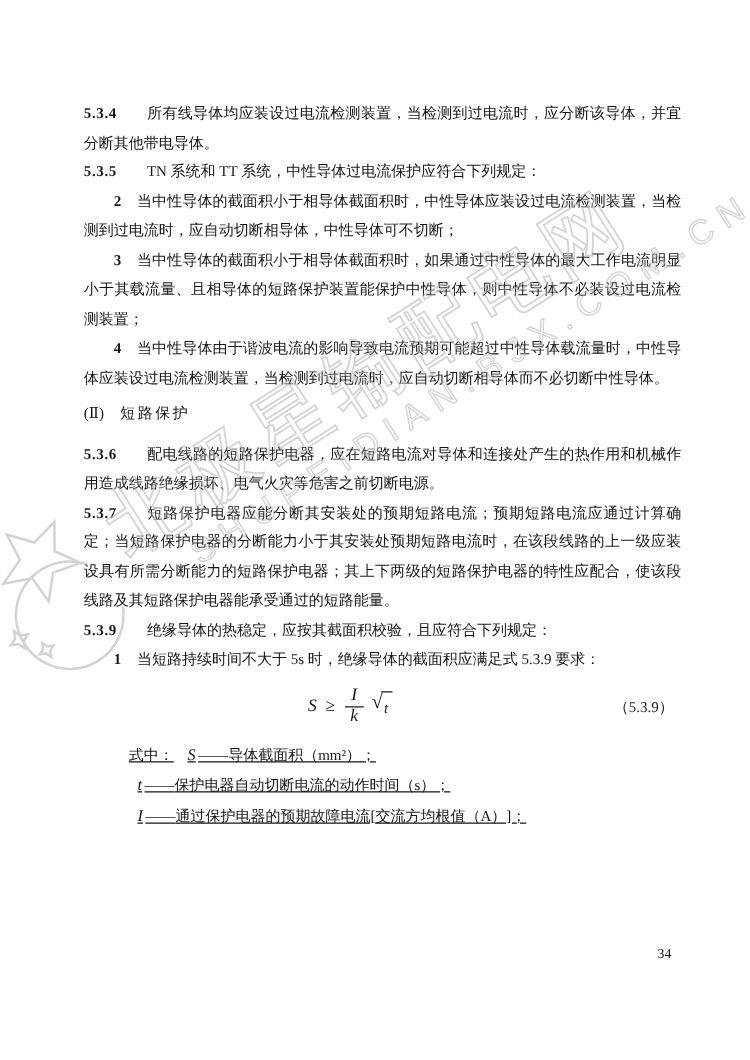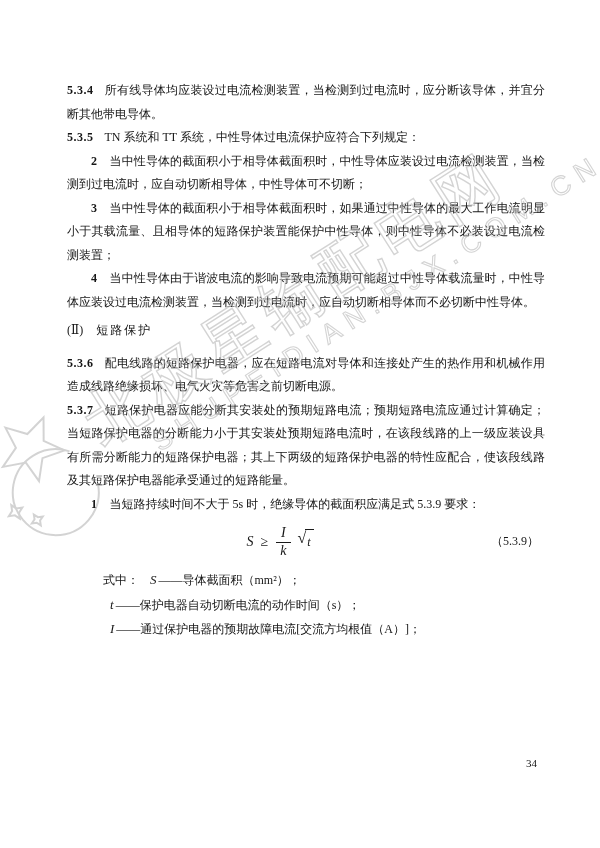--- a/index.html
+++ b/index.html
@@ -11,42 +11,42 @@
   }
   
   .content{
     position:absolute;left:67px;top:0;width:478px;padding-top:79px;
     font-size:12px;line-height:23.5px;
     text-align:justify;
     z-index:1;
   }
   .para{margin:0;}
   .para .num{font-weight:700;letter-spacing:.5px;}
-  .para.section .num{margin-right:11px;}
+  .para.section .num{margin-right:24px;}
   .para.item{text-indent:24px;}
   .para.item .num{margin-right:12px;}
   .heading{text-align:left;margin:5px 0 9px;text-indent:0;}
   .heading .htitle{margin-left:13px;letter-spacing:2px;}
   
   .formula-row{position:relative;height:52px;display:flex;align-items:center;justify-content:center;}
   .formula{
     display:inline-flex;align-items:center;gap:6px;
     font-size:14px;transform:translateX(-26px);
   }
   .var{font-style:italic;font-family:"Liberation Serif","DejaVu Serif",serif;}
   .rel{font-style:normal;padding:0 1px;}
   .frac{display:inline-flex;flex-direction:column;align-items:center;line-height:1.15;}
   .frac .fnum{padding:0 5px;border-bottom:1px solid #1a1a1a;}
   .frac .fden{padding:0 5px;}
   .sqrt{display:inline-flex;align-items:flex-start;}
   .sqrt .radical{font-style:normal;font-size:16px;line-height:1;margin-right:-1px;transform:translateY(1px);}
   .sqrt .radarg{border-top:1px solid #1a1a1a;padding:1px 3px 0 2px;font-size:12px;}
   .eqno{position:absolute;right:6px;top:50%;transform:translateY(-50%);font-size:12px;}
   
-  .defs{margin:0;}
+  .defs{margin:0;text-decoration:underline;}
   .def-line{padding-left:36px;line-height:23.5px;}
   .def-line.cont{padding-left:41px;}
   .def-lead{margin-right:9px;}
   .def-sym{font-style:italic;margin:0 2px;font-size:13px;}
   
   .pageno{position:absolute;top:757px;right:63px;font-size:11px;z-index:1;}
   
   .watermark{
     position:absolute;left:36px;top:420px;width:760px;height:150px;
     transform:rotate(-32.5deg);transform-origin:0 100%;
@@ -88,20 +88,21 @@
 
   <main class="content" id="content">
       <p class="para section"><b class="num">5.3.4</b><span class="txt">所有线导体均应装设过电流检测装置，当检测到过电流时，应分断该导体，并宜分断其他带电导体。</span></p>
       <p class="para section"><b class="num">5.3.5</b><span class="txt">TN 系统和 TT 系统，中性导体过电流保护应符合下列规定：</span></p>
       <p class="para item"><b class="num">2</b><span class="txt">当中性导体的截面积小于相导体截面积时，中性导体应装设过电流检测装置，当检测到过电流时，应自动切断相导体，中性导体可不切断；</span></p>
       <p class="para item"><b class="num">3</b><span class="txt">当中性导体的截面积小于相导体截面积时，如果通过中性导体的最大工作电流明显小于其载流量、且相导体的短路保护装置能保护中性导体，则中性导体不必装设过电流检测装置；</span></p>
       <p class="para item"><b class="num">4</b><span class="txt">当中性导体由于谐波电流的影响导致电流预期可能超过中性导体载流量时，中性导体应装设过电流检测装置，当检测到过电流时，应自动切断相导体而不必切断中性导体。</span></p>
       <div class="heading"><span class="hprefix">(Ⅱ)</span><span class="htitle">短路保护</span></div>
       <p class="para section"><b class="num">5.3.6</b><span class="txt">配电线路的短路保护电器，应在短路电流对导体和连接处产生的热作用和机械作用造成线路绝缘损坏、电气火灾等危害之前切断电源。</span></p>
       <p class="para section"><b class="num">5.3.7</b><span class="txt">短路保护电器应能分断其安装处的预期短路电流；预期短路电流应通过计算确定；当短路保护电器的分断能力小于其安装处预期短路电流时，在该段线路的上一级应装设具有所需分断能力的短路保护电器；其上下两级的短路保护电器的特性应配合，使该段线路及其短路保护电器能承受通过的短路能量。</span></p>
+      <p class="para section"><b class="num">5.3.9</b><span class="txt">绝缘导体的热稳定，应按其截面积校验，且应符合下列规定：</span></p>
       <p class="para item"><b class="num">1</b><span class="txt">当短路持续时间不大于 5s 时，绝缘导体的截面积应满足式 5.3.9 要求：</span></p>
       <div class="formula-row">
         <span class="formula">
           <span class="var">S</span>
           <span class="rel">≥</span>
           <span class="frac">
             <span class="fnum var">I</span>
             <span class="fden var">k</span>
           </span>
           <span class="sqrt">

